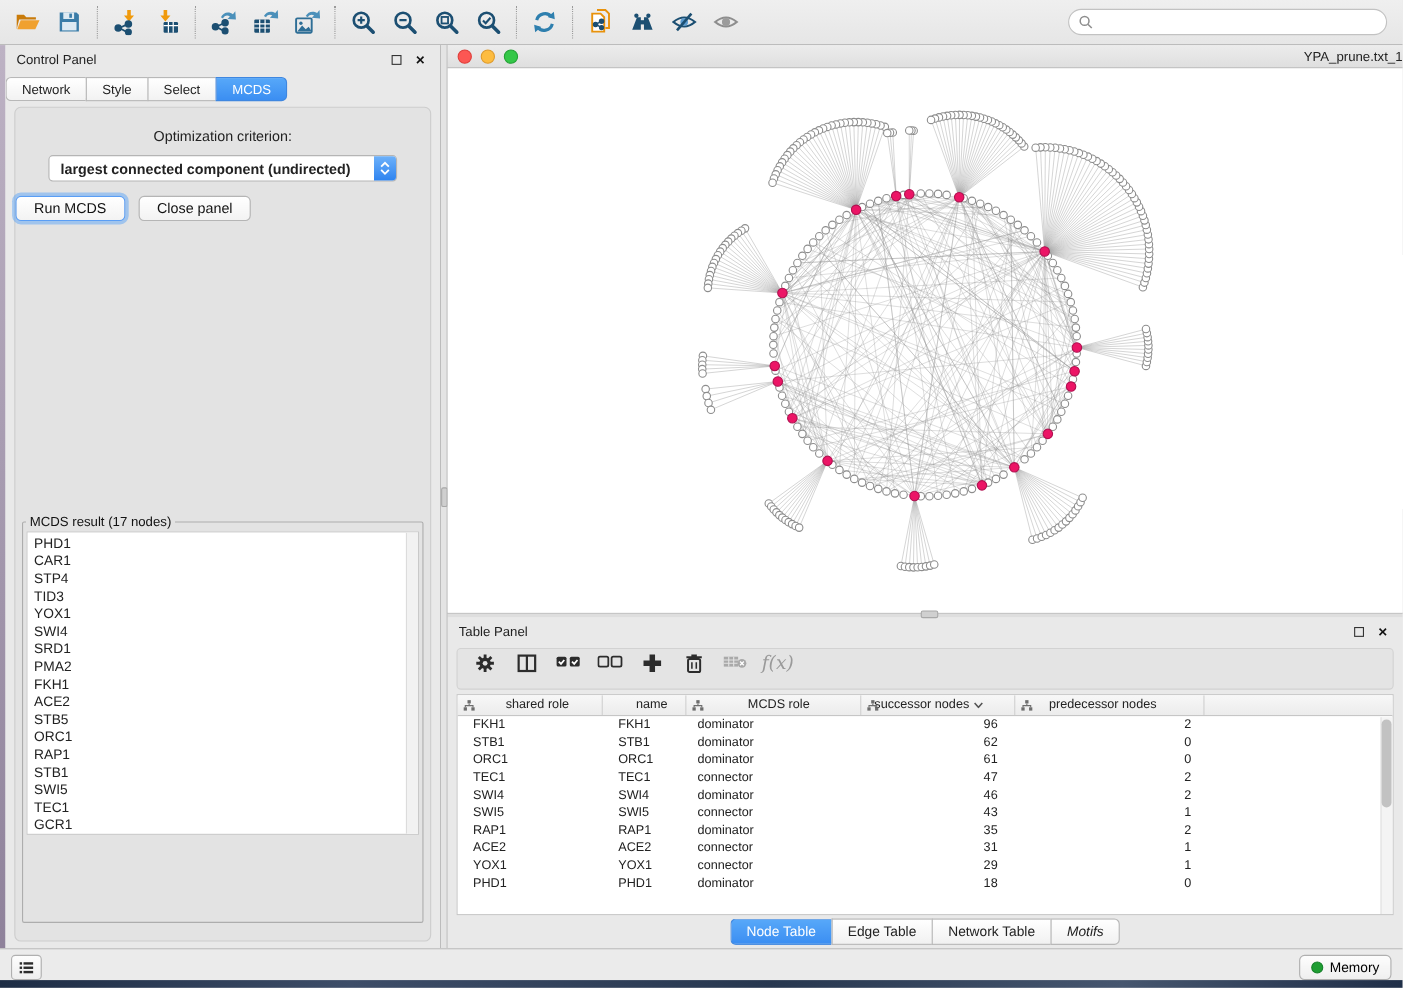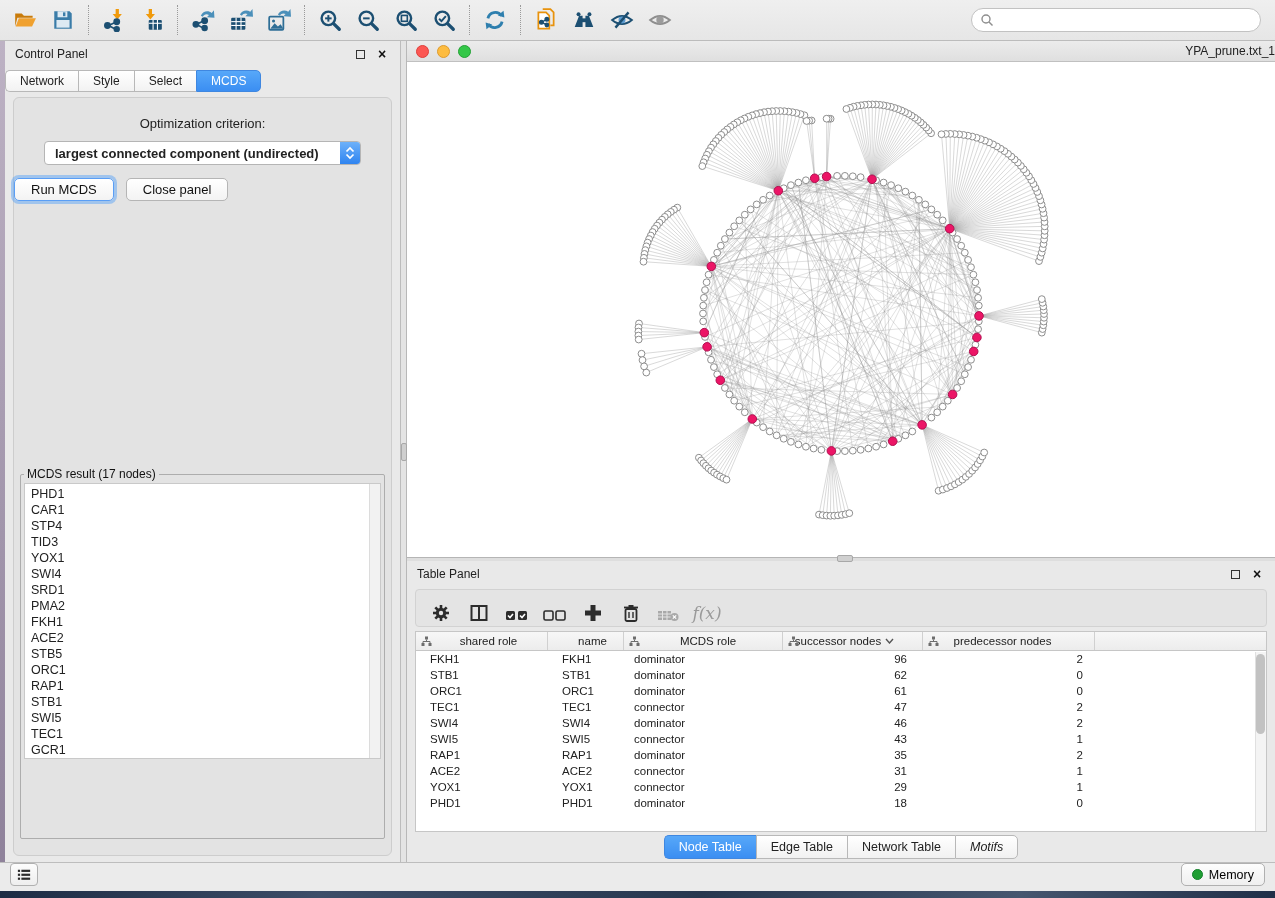--- a/index.html
+++ b/index.html
@@ -56,21 +56,21 @@
   .net-titlebar{height:21px;background:linear-gradient(#ececec,#dfdfdf);border-bottom:1px solid #c0c0c0;position:relative;display:flex;align-items:center;justify-content:flex-end;font-size:12px;color:#222;}
   .lights{position:absolute;left:9px;top:4px;display:flex;gap:8px;}
   .light{width:13px;height:13px;border-radius:50%;}
   .light.red{background:#fc5753;border:1px solid #df3e3a;}
   .light.yellow{background:#fdbc40;border:1px solid #de9b2d;}
   .light.green{background:#34c748;border:1px solid #23a135;}
   .net-canvas{flex:1;background:#fff;}
   
   .table-panel{flex:1;background:#e9e9e9;display:flex;flex-direction:column;}
   .tp-toolbar{height:38px;margin:2px 8px 0 8px;background:#e4e4e4;border:1px solid #d2d2d2;border-radius:4px;display:flex;align-items:center;padding:0 8px;gap:4px;}
-  .tp-btn{width:34px;height:30px;border:none;background:transparent;display:flex;align-items:flex-end;justify-content:center;padding:0;}
+  .tp-btn{width:34px;height:30px;border:none;background:transparent;display:flex;align-items:flex-start;justify-content:center;padding:0;}
   .fx-label{font-family:"DejaVu Serif",serif;font-style:italic;font-size:17px;color:#9a9a9a;}
   .tablewrap{margin:4px 8px 0 8px;background:#fff;border:1px solid #c6c6c6;flex:1;position:relative;overflow:hidden;display:flex;flex-direction:column;}
   .thead{display:flex;height:19px;background:linear-gradient(#f7f7f7,#ececec);border-bottom:1px solid #c6c6c6;font-size:11.5px;color:#222;}
   .th{position:relative;display:flex;align-items:center;justify-content:center;border-right:1px solid #d0d0d0;gap:4px;}
   .th .hicon{position:absolute;left:5px;top:4px;}
   .th.fill{flex:1;border-right:none;}
   .tbody{font-size:11.5px;}
   .tr{display:flex;height:16px;line-height:16px;}
   .td{white-space:nowrap;overflow:hidden;}
   .c0{width:132px;padding-left:14px;}
@@ -79,21 +79,21 @@
   .c3{width:140px;text-align:right;padding-right:16px;}
   .c4{width:172px;text-align:right;padding-right:12px;}
   .tscroll{position:absolute;right:0;top:20px;bottom:0;width:11px;background:#f4f4f4;border-left:1px solid #e0e0e0;}
   .tthumb{position:absolute;right:1px;top:2px;width:9px;height:80px;background:#c2c2c2;border-radius:5px;}
   .bottom-tabs{height:30px;display:flex;align-items:center;justify-content:center;}
   .bottom-tabs .seg{border:1px solid #b8b8b8;border-right:none;background:linear-gradient(#ffffff,#f1f1f1);padding:4px 14px;font-size:12.5px;}
   .bottom-tabs .seg:first-child{border-radius:5px 0 0 5px;}
   .bottom-tabs .seg:last-child{border-right:1px solid #b8b8b8;border-radius:0 5px 5px 0;font-style:italic;}
   .bottom-tabs .seg.on{background:linear-gradient(#57a8f9,#3b8ef2);color:#fff;border-color:#3f87e0;}
   
-  .status-bar{position:absolute;left:0;top:862px;width:1275px;height:29px;background:#ebebeb;border-top:1px solid #bdbdbd;display:flex;align-items:flex-start;padding:0 10px;}
+  .status-bar{position:absolute;left:0;top:862px;width:1275px;height:29px;background:#ebebeb;border-top:1px solid #bdbdbd;display:flex;align-items:flex-end;padding:0 10px;}
   .stat-btn{width:28px;height:23px;background:linear-gradient(#fdfdfd,#eee);border:1px solid #b0b0b0;border-radius:4px;display:flex;align-items:center;justify-content:center;}
   .mem-btn{margin-left:auto;height:23px;background:linear-gradient(#fdfdfd,#efefef);border:1px solid #b0b0b0;border-radius:5px;display:flex;align-items:center;gap:6px;padding:0 10px;font-size:12.5px;}
   .mem-dot{width:11px;height:11px;border-radius:50%;background:#1f9e33;border:1px solid #15802a;}
   
   .chord{stroke:#8f8f8f;stroke-opacity:.36;stroke-width:.75;}
   .fedge{stroke:#9b9b9b;stroke-opacity:.55;stroke-width:.7;}
   circle.ringn{fill:#fff;stroke:#8d8d8d;stroke-width:1;}
   circle.hubn{fill:#ec1566;stroke:#b11050;stroke-width:1;}
 </style>
 </head>

